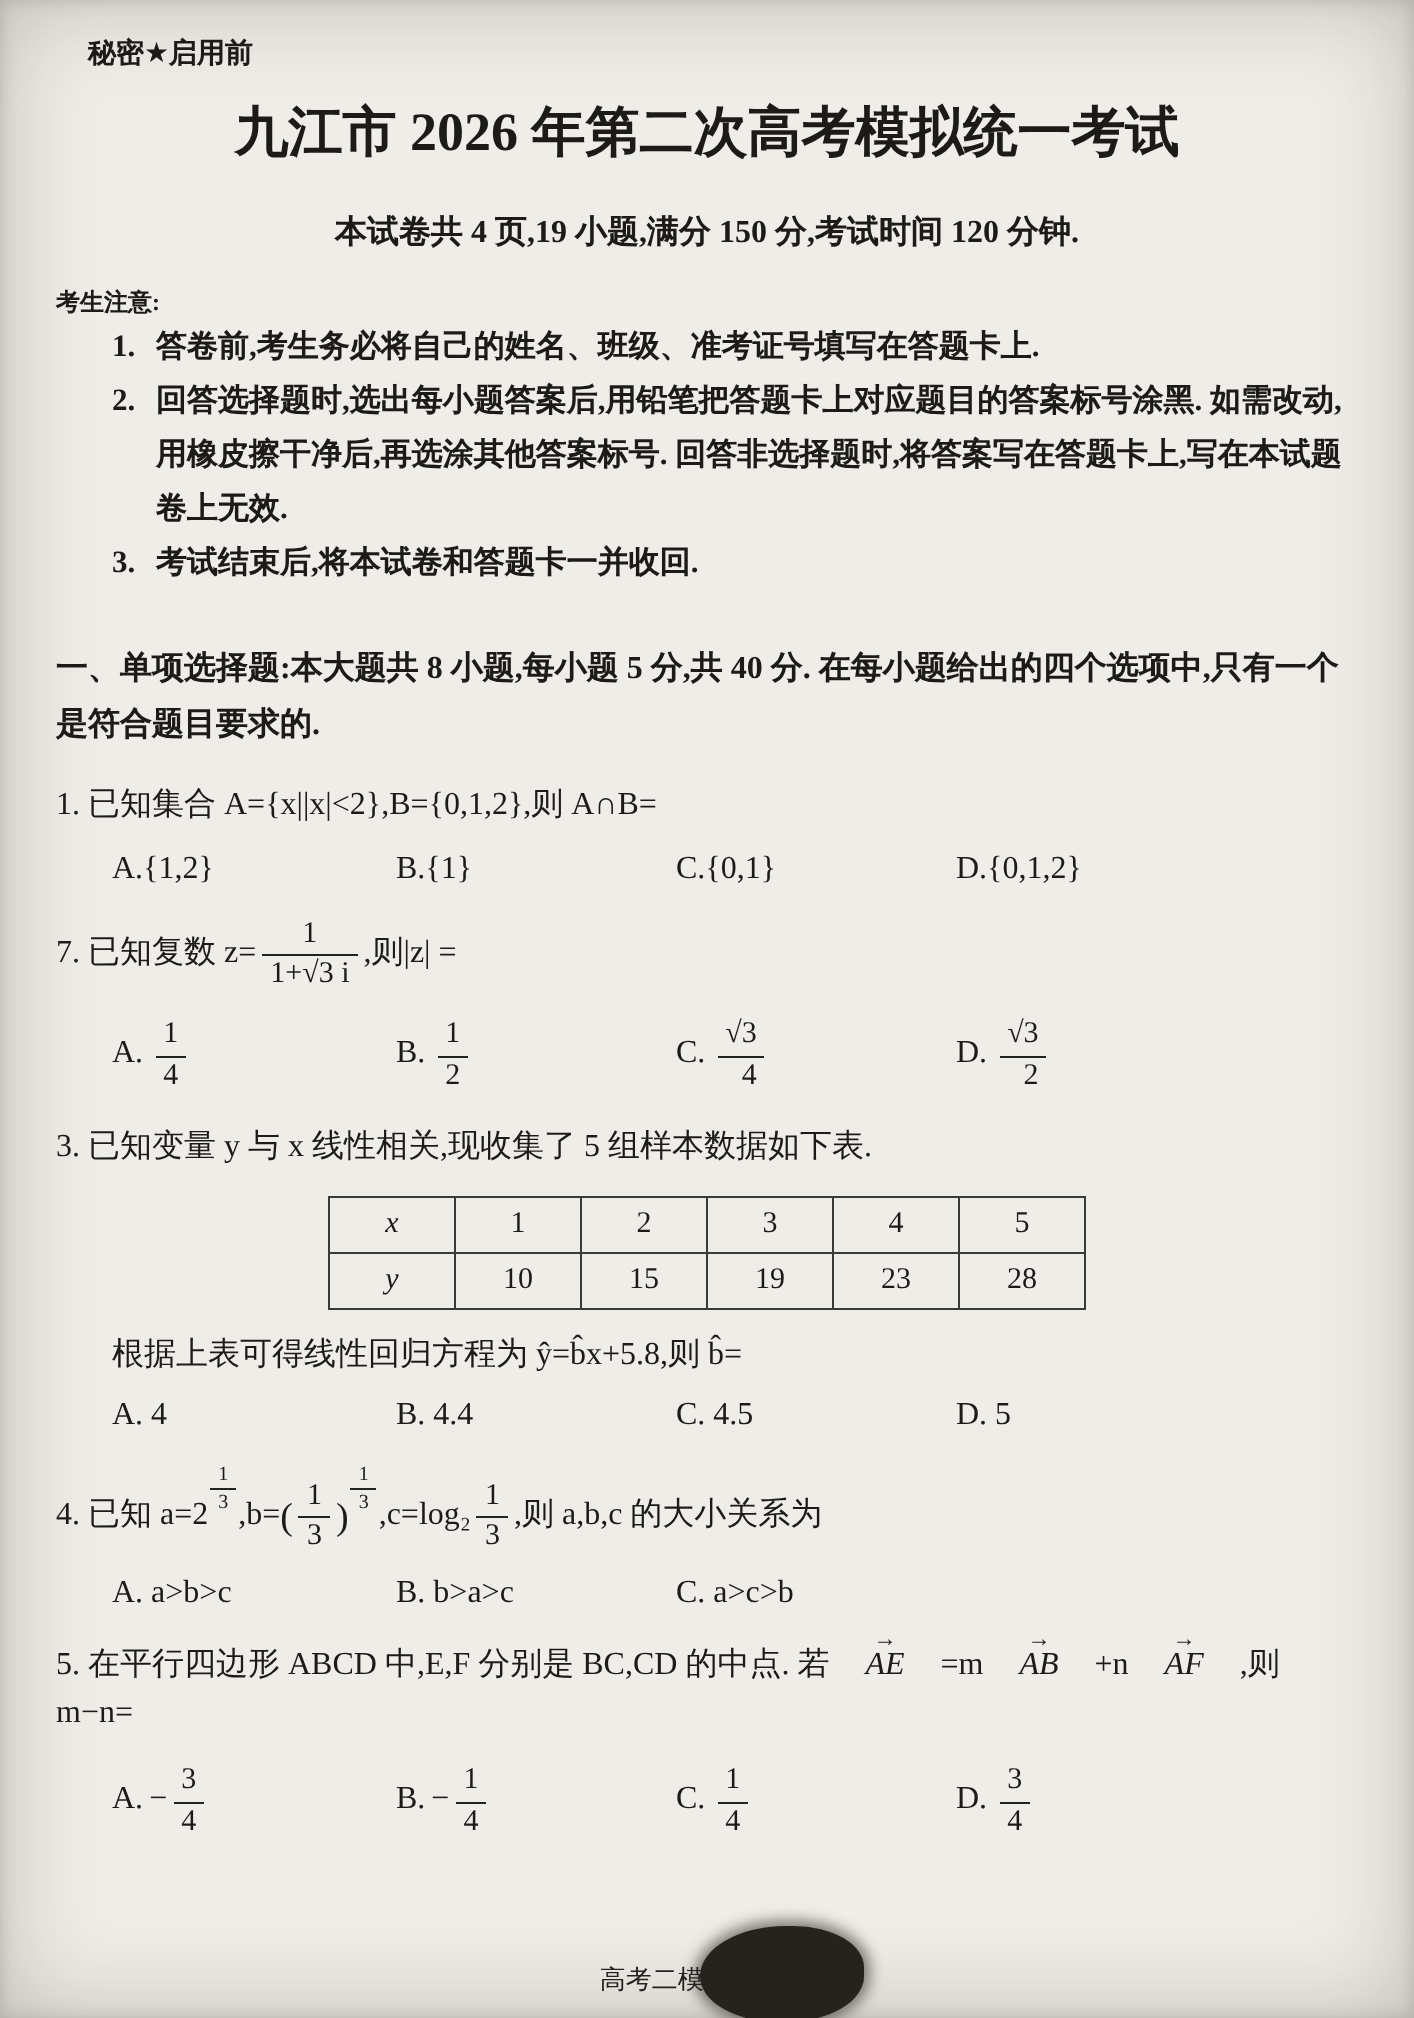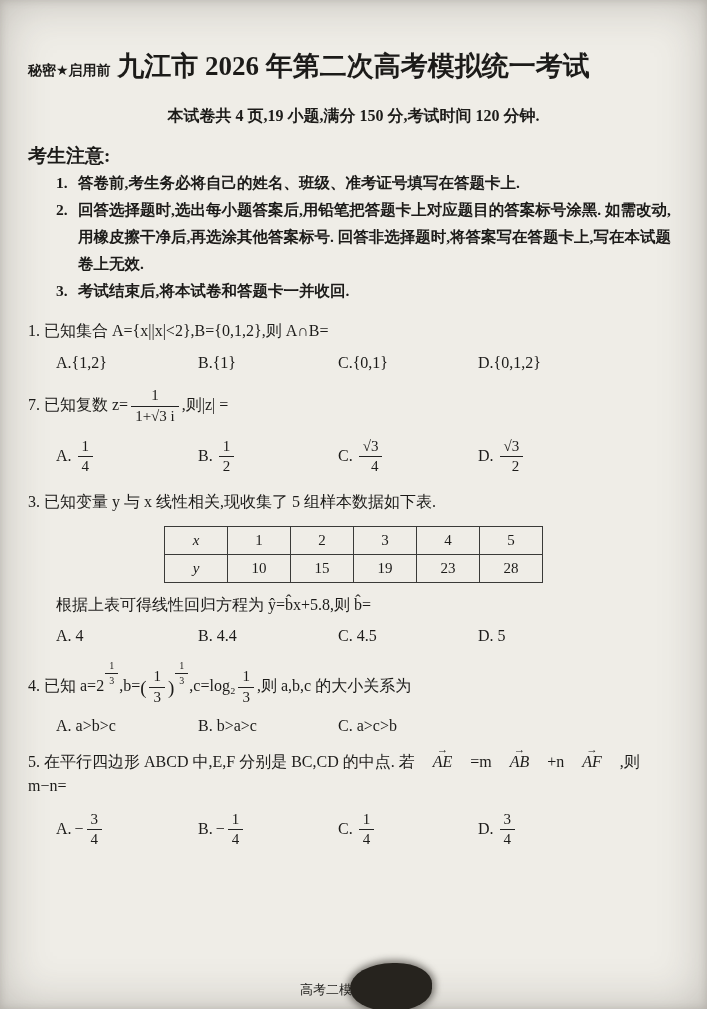--- a/index.html
+++ b/index.html
@@ -9,31 +9,30 @@
     margin:0;
     background:#efede7;
     color:#1c1b19;
     font-family:"Liberation Serif","DejaVu Serif",serif;
     overflow:hidden;
     box-shadow: inset 0 0 48px rgba(88,82,74,0.32), inset 0 0 8px rgba(88,82,74,0.22);
   }
   .content { padding:0 28px; }
 
   .classification {
-    position:absolute; top:18px; left:28px;
+    position:absolute; top:18px; left:44px;
     font-weight:bold; font-size:14px;
     font-family:"Liberation Sans","DejaVu Sans",sans-serif;
-    margin-top:44px;
   }
 
   .title   { text-align:center; margin-top:50px; font-size:27px; font-weight:bold; line-height:1.25; }
   .subject { text-align:center; margin-top:4px;  font-size:27px; font-weight:bold; }
   .paper-info { text-align:center; margin-top:22px; font-size:16px; font-weight:bold; }
 
-  .notice-heading { margin-top:16px; font-size:19px; font-weight:bold; }
+  .notice-heading { margin-top:16px; font-size:12px; font-weight:bold; }
   .notice-item { display:flex; padding-left:28px; font-size:15.5px; font-weight:bold; line-height:1.75; }
   .notice-item .nnum { flex:0 0 22px; }
   .notice-item .ntxt { flex:1; }
 
   .section-heading { margin-top:26px; font-size:16px; font-weight:bold; line-height:1.7; }
 
   .stem { margin-top:15px; font-size:16px; line-height:1.5; }
   .followup { margin-top:12px; padding-left:28px; font-size:16px; }
 
   .opts {
@@ -98,20 +97,21 @@
     </div>
     <div class="notice-item">
       <span class="nnum">2.</span>
       <span class="ntxt">回答选择题时,选出每小题答案后,用铅笔把答题卡上对应题目的答案标号涂黑. 如需改动,用橡皮擦干净后,再选涂其他答案标号. 回答非选择题时,将答案写在答题卡上,写在本试题卷上无效.</span>
     </div>
     <div class="notice-item">
       <span class="nnum">3.</span>
       <span class="ntxt">考试结束后,将本试卷和答题卡一并收回.</span>
     </div>
 
+    <div class="section-heading">一、单项选择题:本大题共 8 小题,每小题 5 分,共 40 分. 在每小题给出的四个选项中,只有一个是符合题目要求的.</div>
 
     <div>
       <div class="stem">1. 已知集合 A={x||x|&lt;2},B={0,1,2},则 A∩B=</div>
       <div class="opts">
         <span class="opt">A.{1,2}</span>
         <span class="opt">B.{1}</span>
         <span class="opt">C.{0,1}</span>
         <span class="opt">D.{0,1,2}</span>
       </div>
     </div>

